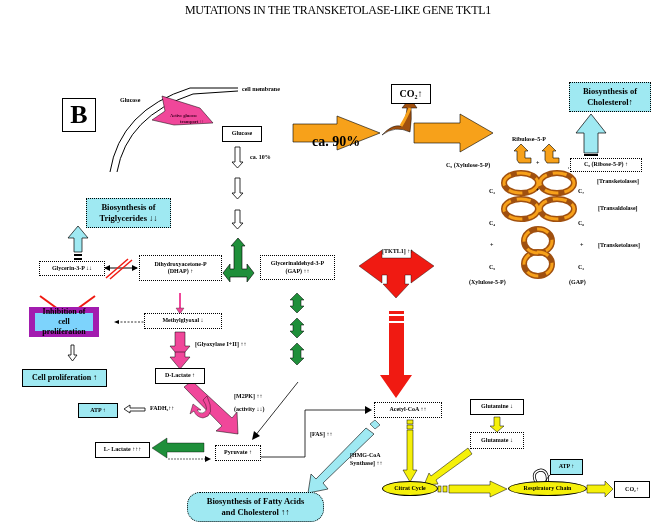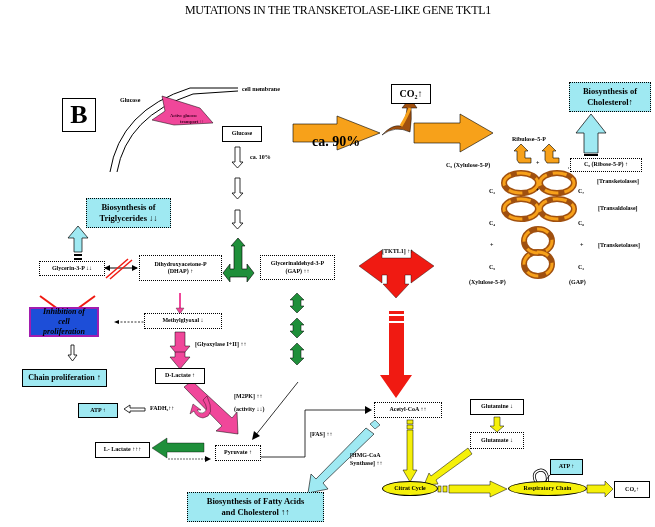--- a/index.html
+++ b/index.html
@@ -3,21 +3,21 @@
 <meta charset="utf-8">
 <style>
   html, body { margin:0; padding:0; background:#fff; }
   body { width:655px; height:527px; position:relative; overflow:hidden; font-family:"Liberation Serif", serif; color:#000; }
   .t { position:absolute; font-weight:bold; white-space:nowrap; }
   .box { position:absolute; box-sizing:border-box; display:flex; align-items:center; justify-content:center; text-align:center; font-weight:bold; line-height:1.25; }
   .solid { border:1px solid #000; background:#fff; }
   .dot { border:1px dotted #000; background:#fff; }
   .cyan { background:#9fe9f2; }
   .cyan-dot { border:1.5px dotted #000; background:#9fe9f2; }
-  .green { background:#1d4ed8; border:2px solid #a21caf;font-style:italic; }
+  .green { background:#7dd3fc; border:6px solid #a21caf; }
   svg { position:absolute; left:0; top:0; }
 </style>
 </head>
 <body>
 
 <div class="t" style="left:185px;top:3px;font-size:12px;font-weight:normal;letter-spacing:-0.3px;">MUTATIONS IN THE TRANSKETOLASE-LIKE GENE TKTL1</div>
 
 <svg width="655" height="527">
 
   <path d="M110,172 Q120,110 190,88" fill="none" stroke="#000" stroke-width="1"></path>
@@ -181,39 +181,39 @@
 <div class="box cyan-dot" style="left:38px;top:198px;width:85px;height:30px;font-size:8.5px;padding:0 10px;margin-left:48px;">Biosynthesis of Triglycerides ↓↓</div>
 <div class="box dot" style="left:39px;top:261px;width:66px;height:15px;font-size:6px;">Glycerin-3-P ↓↓</div>
 
 <div class="box dot" style="left:139px;top:255px;width:83px;height:26px;font-size:6px;padding:0 14px;">Dihydroxyacetone-P (DHAP) ↑</div>
 <div class="box dot" style="left:260px;top:255px;width:75px;height:25px;font-size:6px;padding:0 4px;">Glycerinaldehyd-3-P (GAP) ↑↑</div>
 
 <div class="box green" style="left:29px;top:307px;width:70px;height:30px;font-size:8px;padding:0 8px;">Inhibition of cell proliferation</div>
 <div class="box dot" style="left:144px;top:313px;width:78px;height:16px;font-size:6px;">Methylglyoxal ↓</div>
 <div class="t" style="left:195px;top:341px;font-size:6px;">[Glyoxylase I+II] ↑↑</div>
 
-<div class="box solid cyan" style="left:22px;top:369px;width:85px;height:18px;font-size:8px;">Chain proliferation ↑</div>
+<div class="box solid cyan" style="left:22px;top:369px;width:85px;height:18px;font-size:8px;">Cell proliferation ↑</div>
 <div class="box solid" style="left:155px;top:368px;width:50px;height:16px;font-size:6px;">D-Lactate ↑</div>
 
 <div class="t" style="left:234px;top:393px;font-size:6px;">[M2PK] ↑↑</div>
 <div class="t" style="left:234px;top:406px;font-size:6px;">(activity ↓↓)</div>
 
 <div class="box solid cyan" style="left:78px;top:403px;width:40px;height:15px;font-size:6px;">ATP ↑</div>
 <div class="t" style="left:150px;top:405px;font-size:6px;">FADH₂↑↑</div>
 
 <div class="box solid" style="left:95px;top:442px;width:55px;height:16px;font-size:6px;">L- Lactate ↑↑↑</div>
 <div class="box dot" style="left:215px;top:445px;width:46px;height:16px;font-size:6px;">Pyruvate ↑</div>
 
 <div class="t" style="left:310px;top:431px;font-size:6px;">[FAS] ↑↑</div>
 <div class="t" style="left:350px;top:452px;font-size:6px;">[HMG-CoA</div>
 <div class="t" style="left:350px;top:460px;font-size:6px;">Synthase] ↑↑</div>
 
 <div class="box dot" style="left:374px;top:402px;width:68px;height:16px;font-size:6px;">Acetyl-CoA ↑↑</div>
 
 <div class="box solid" style="left:470px;top:399px;width:54px;height:16px;font-size:6px;">Glutamine ↓</div>
 <div class="box dot" style="left:470px;top:432px;width:54px;height:17px;font-size:6px;">Glutamate ↓</div>
 
-<div class="box cyan-dot" style="left:187px;top:492px;width:137px;height:30px;font-size:8.5px;padding:0 18px;">Biosynthesis of Fatty Acids and Cholesterol ↑↑</div>
+<div class="box cyan-dot" style="left:187px;top:492px;width:137px;height:30px;font-size:8.5px;padding:0 18px;border-radius:13px;">Biosynthesis of Fatty Acids and Cholesterol ↑↑</div>
 
 <div class="box" style="left:382px;top:481px;width:56px;height:15px;font-size:6px;background:#f5f00a;border:1px solid #000;border-radius:50%;">Citrat Cycle</div>
 <div class="box" style="left:508px;top:481px;width:79px;height:15px;font-size:6px;background:#f5f00a;border:1px solid #000;border-radius:50%;">Respiratory Chain</div>
 <div class="box solid cyan" style="left:550px;top:459px;width:33px;height:16px;font-size:6px;">ATP ↑</div>
 <div class="box solid" style="left:614px;top:481px;width:36px;height:17px;font-size:6px;">CO₂↑</div>
 
 </body></html>

